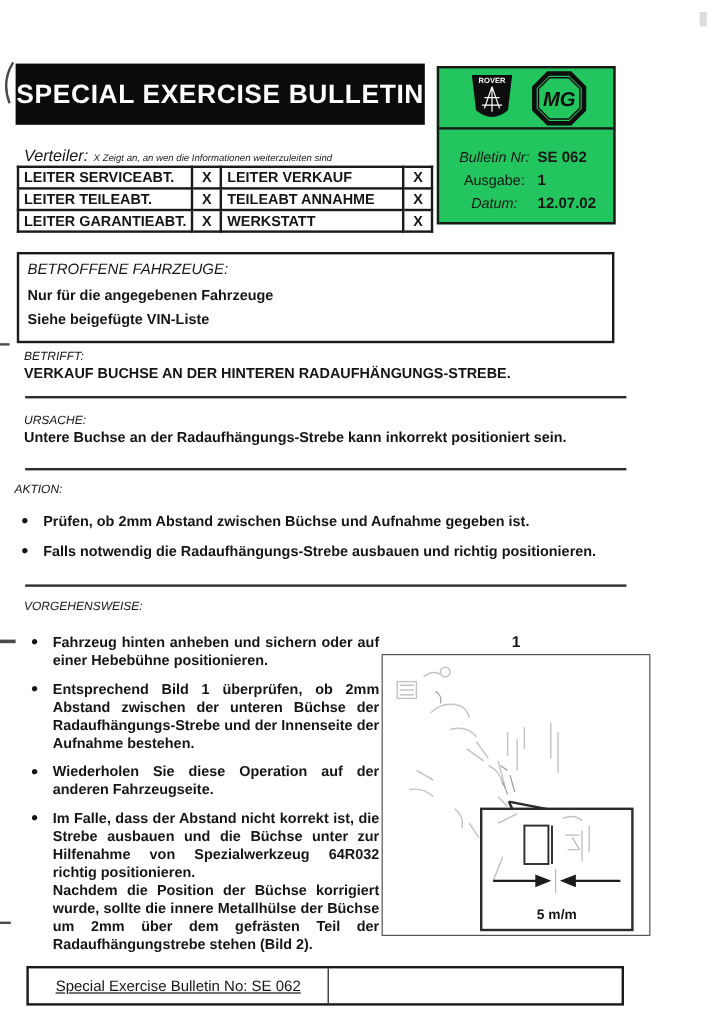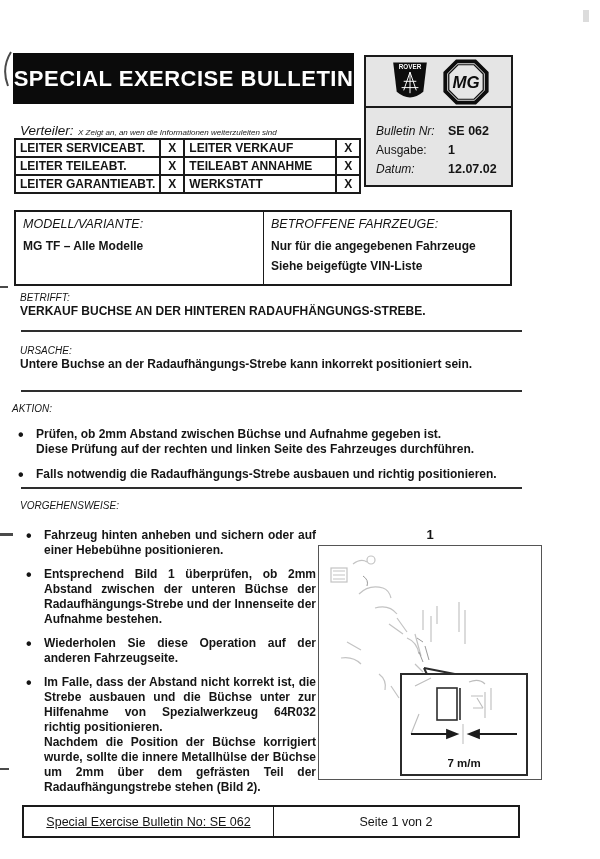--- a/index.html
+++ b/index.html
@@ -15,24 +15,24 @@
   .smudge { position:absolute; background:#dcdcdc; }
 
   
   .banner {
     left:13px; top:53px; width:341px; height:51px; background:#0b0b0b;
     display:flex; align-items:center; justify-content:center;
   }
   .banner-title { color:#fff; font-weight:bold; font-size:22px; letter-spacing:.5px; white-space:nowrap; }
 
   
-  .info-box { left:364px; top:55px; width:149px; height:132px; border:2px solid #1a1a1a; background:#e5e5e5; }
+  .info-box { left:364px; top:55px; width:149px; height:132px; border:2px solid #1a1a1a; background:#22c55e; }
   .logo-row { height:51px; border-bottom:2px solid #1a1a1a; display:flex; align-items:center; justify-content:center; gap:12px; }
   .info-rows { padding:14px 0 0 10px; }
-  .info-row { display:flex; font-size:12px; line-height:19px; }
+  .info-row { display:flex; font-size:12px; line-height:19px;text-align:center; }
   .info-label { width:72px; }
   .italic { font-style:italic; }
   .info-value { font-weight:bold; font-size:12.5px; }
 
   
   .verteiler-line { left:20px; top:121px; white-space:nowrap; }
   .verteiler-label { font-style:italic; font-size:13.5px; }
   .verteiler-note { font-style:italic; font-size:8px; color:#222; }
   table.vt { left:14px; top:138px; position:absolute; border-collapse:collapse; }
   table.vt td {
@@ -138,24 +138,20 @@
   <tr>
     <td class="vt-l1">LEITER GARANTIEABT.</td>
     <td class="vt-x">X</td>
     <td class="vt-l2">WERKSTATT</td>
     <td class="vt-x">X</td>
   </tr>
   </tbody>
 </table>
 
 <div class="abs model-table">
-  <div class="model-cell left">
-    <div class="cell-header">MODELL/VARIANTE:</div>
-    <div class="cell-bold">MG TF – Alle Modelle</div>
-  </div>
   <div class="model-cell right">
     <div class="cell-header">BETROFFENE FAHRZEUGE:</div>
     <div class="cell-bold">Nur für die angegebenen Fahrzeuge</div>
     <div class="cell-bold sp">Siehe beigefügte VIN-Liste</div>
   </div>
 </div>
 
 <div class="abs" style="left:20px;top:292px;width:505px">
   <div class="sec-header">BETRIFFT:</div>
   <div class="sec-bold" style="margin-top:1px">VERKAUF BUCHSE AN DER HINTEREN RADAUFHÄNGUNGS-STREBE.</div>
@@ -166,21 +162,20 @@
   <div class="sec-header">URSACHE:</div>
   <div class="sec-bold" style="margin-top:1px">Untere Buchse an der Radaufhängungs-Strebe kann inkorrekt positioniert sein.</div>
 </div>
 <div class="hr" style="top:390px"></div>
 
 <div class="abs" style="left:12px;top:403px;width:508px">
   <div class="sec-header">AKTION:</div>
   <ul class="blt" style="margin-top:13px">
     <li>
       <div class="sec-bold">Prüfen, ob 2mm Abstand zwischen Büchse und Aufnahme gegeben ist.</div>
-      <div class="sec-bold">Diese Prüfung auf der rechten und linken Seite des Fahrzeuges durchführen.</div>
     </li>
     <li>
       <div class="sec-bold">Falls notwendig die Radaufhängungs-Strebe ausbauen und richtig positionieren.</div>
     </li>
   </ul>
 </div>
 <div class="hr" style="top:487px"></div>
 
 <div class="abs sec-header" style="left:20px;top:500px">VORGEHENSWEISE:</div>
 
@@ -244,19 +239,18 @@
     </g>
 
     <g stroke="#1c1c1c" stroke-width="1.8" fill="#1c1c1c">
       <path d="M92,188 h38" fill="none"></path>
       <polygon points="138,188 128,184 128,192"></polygon>
       <path d="M198,188 h-42" fill="none"></path>
       <polygon points="150,188 160,184 160,192"></polygon>
     </g>
     <path d="M144,178 v20" stroke="#bbbbbb" stroke-width="1" fill="none"></path>
   </svg>
-  <div class="callout-text">7 m/m</div>
+  <div class="callout-text">5 m/m</div>
 </div>
 
 <div class="abs footer-table">
   <div class="footer-cell left">Special Exercise Bulletin No: SE 062</div>
-  <div class="footer-cell right">Seite 1 von 2</div>
 </div>
 
 </body></html>

